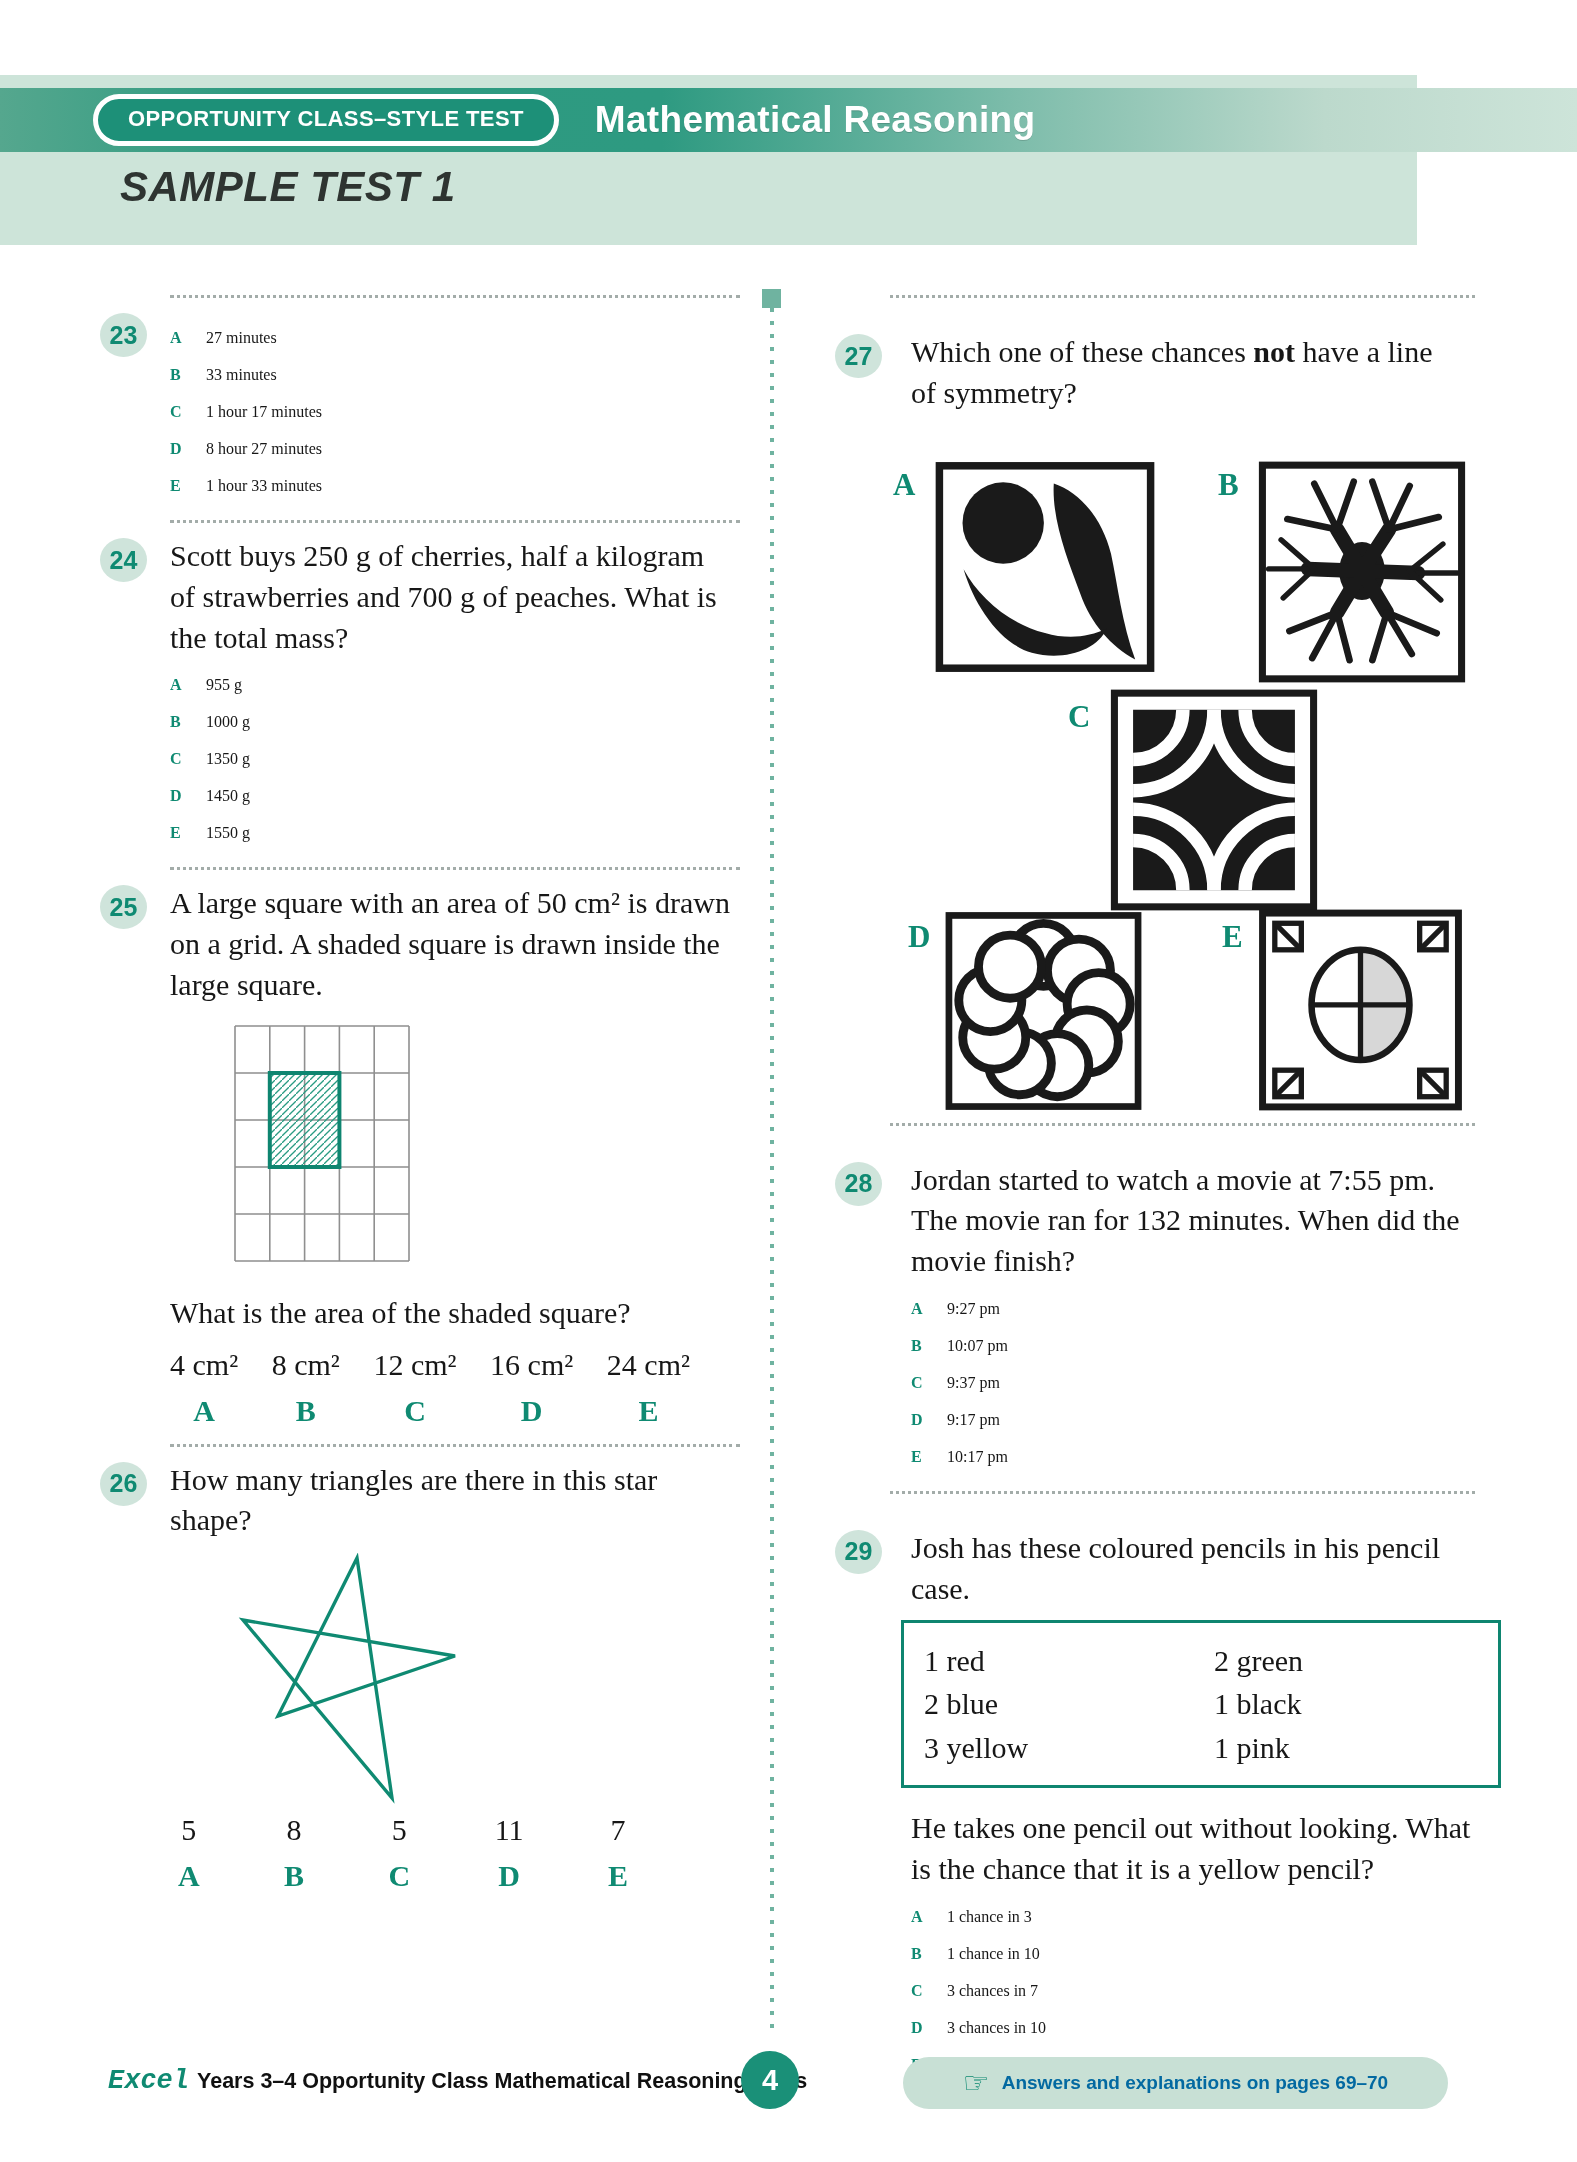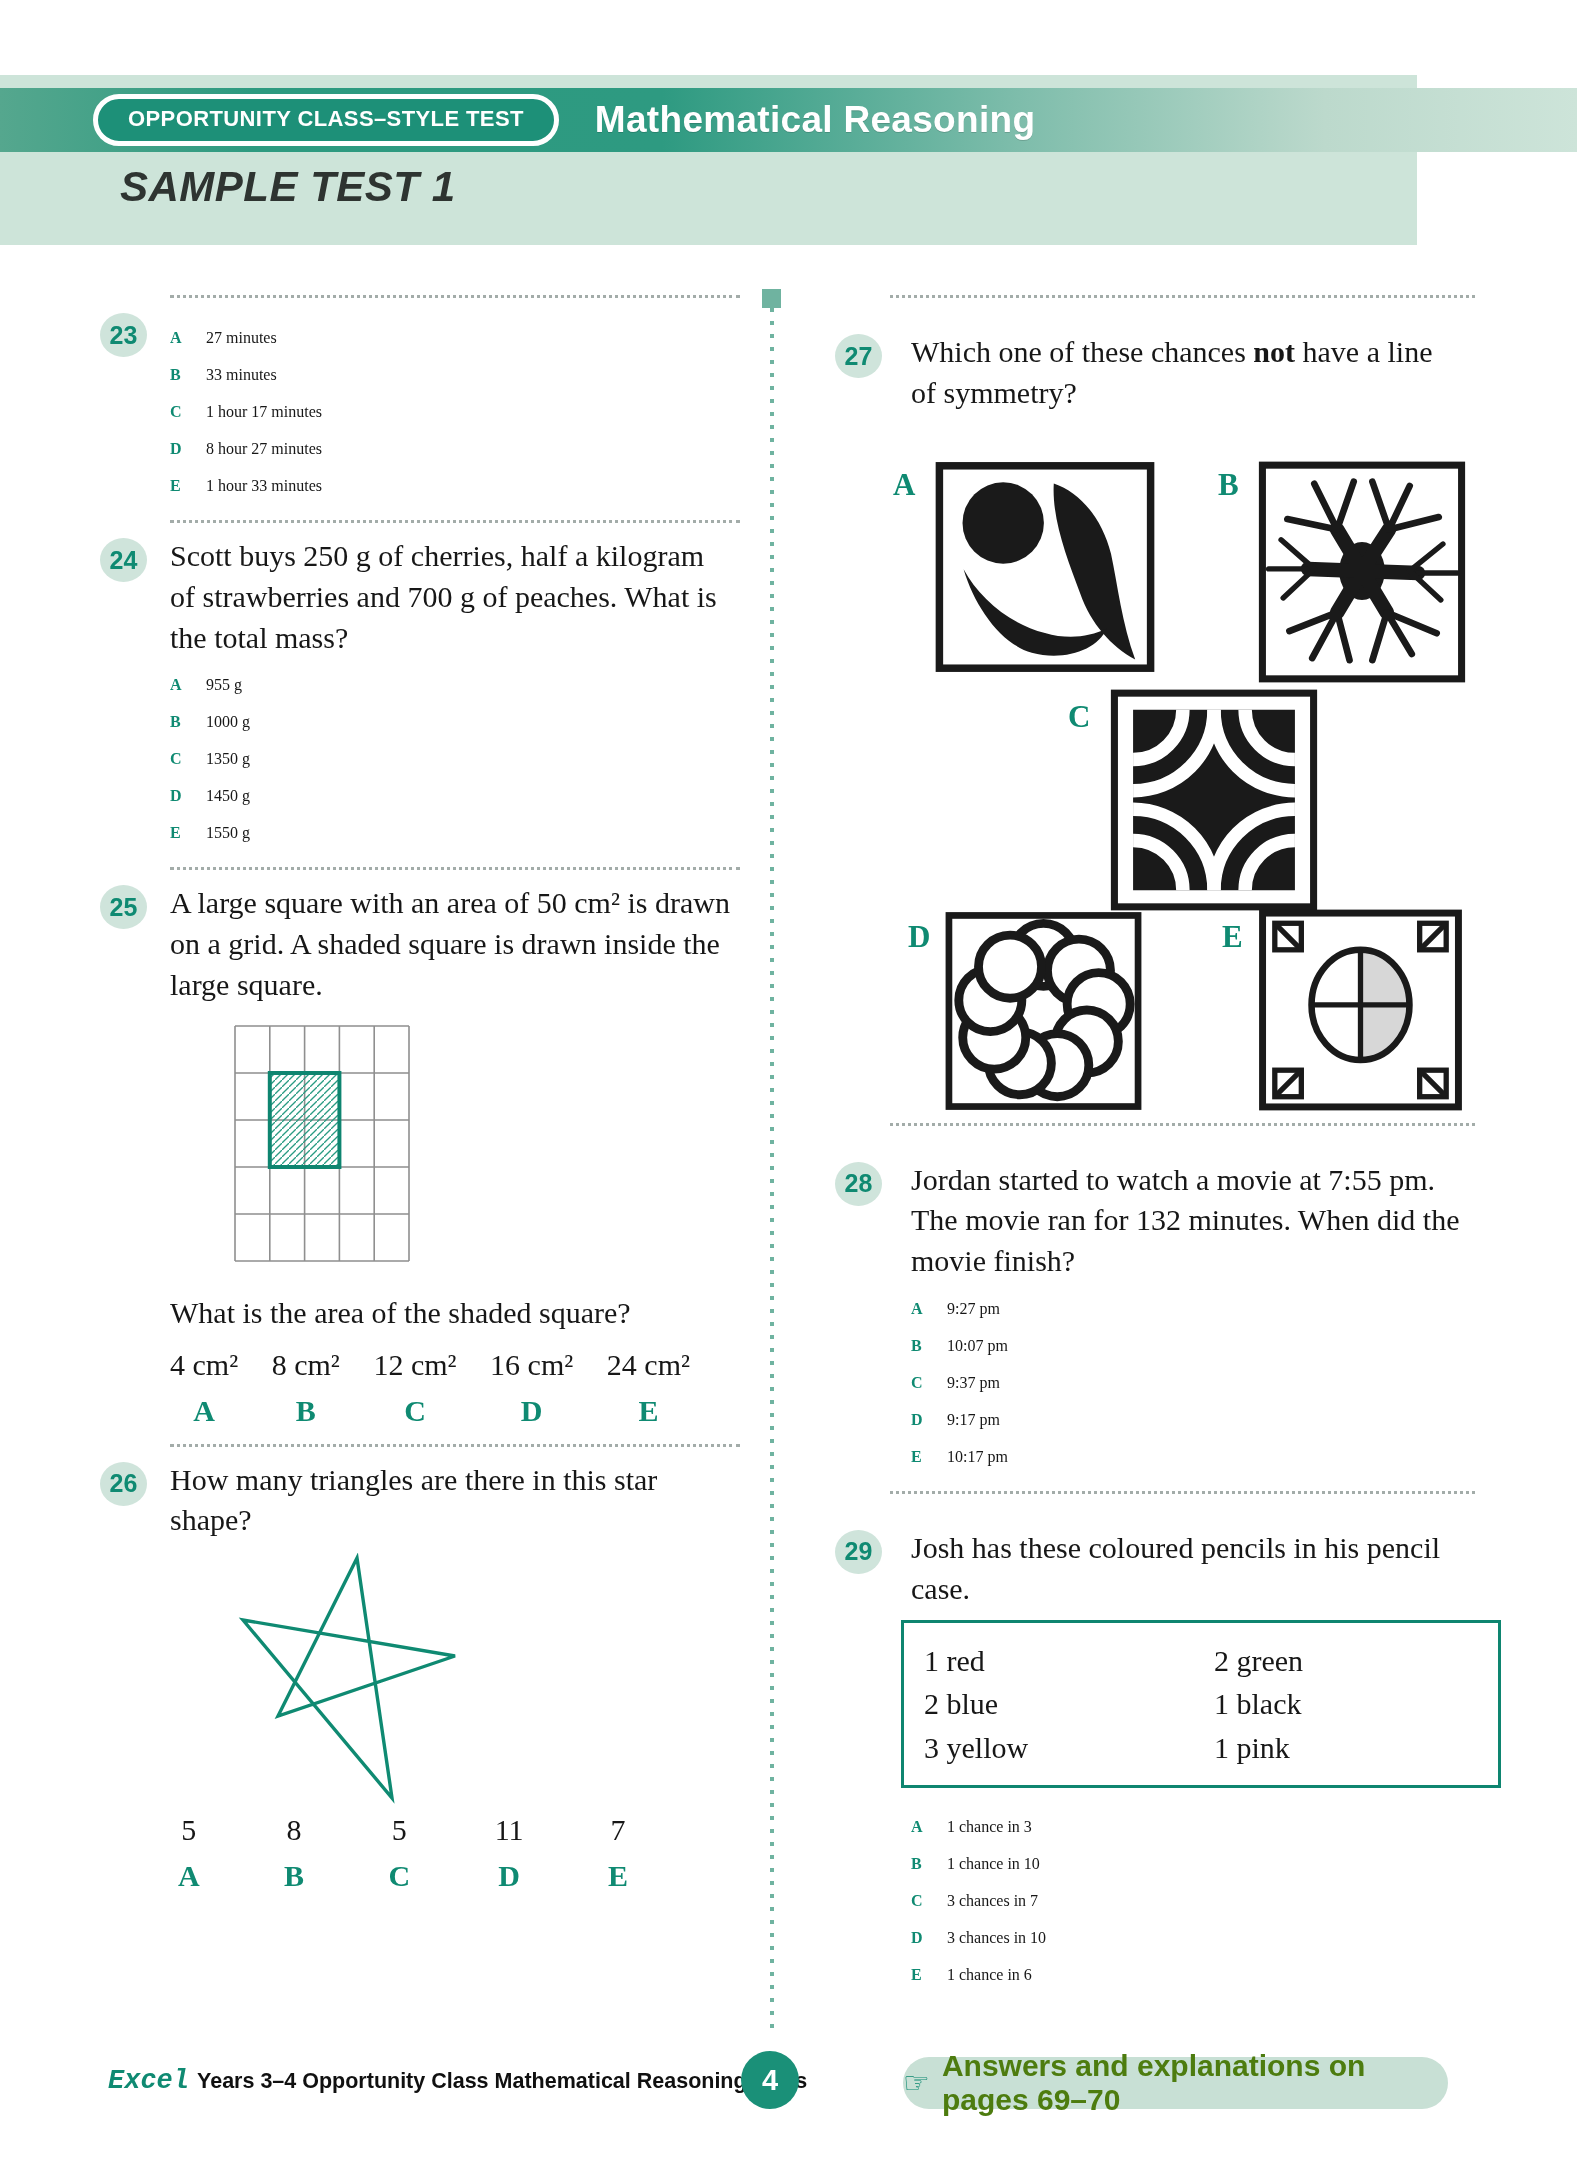--- a/index.html
+++ b/index.html
@@ -68,21 +68,21 @@
   
   .footer-left{position:absolute;left:108px;top:2066px;white-space:nowrap;}
   .brand{color:#0f8a72;font-family:Liberation Mono, monospace;font-weight:bold;font-style:italic;font-size:27px;}
   .series{font-family:"Liberation Sans",sans-serif;font-weight:bold;font-size:21.5px;color:#101010;margin-left:8px;}
   .page-circle{position:absolute;left:741px;top:2051px;width:58px;height:58px;border-radius:50%;
      background:#1a9078;color:#ffffff;font-family:"Liberation Sans",sans-serif;font-weight:bold;
      font-size:29px;display:flex;align-items:center;justify-content:center;}
   .answers-pill{position:absolute;left:903px;top:2057px;width:545px;height:52px;border-radius:26px;
      background:#c8e0d5;display:flex;align-items:center;justify-content:center;gap:12px;}
   .hand-icon{color:#0f8a72;font-size:30px;line-height:1;}
-  .answers-text{font-family:"Liberation Sans",sans-serif;font-weight:bold;font-size:30px;color:#4d7c0f;}
+  .answers-text{font-family:"Liberation Sans",sans-serif;font-weight:bold;font-size:19px;color:#0369a1;}
 </style>
 </head>
 <body>
 
 <div class="page">
 
   <div class="header-band">
     <div class="title-bar">
       <div class="badge-pill">OPPORTUNITY CLASS–STYLE TEST</div>
       <div class="main-title">Mathematical Reasoning</div>
@@ -370,20 +370,21 @@
             <div>1 red</div>
             <div>2 blue</div>
             <div>3 yellow</div>
           </div>
           <div class="pencil-col">
             <div>2 green</div>
             <div>1 black</div>
             <div>1 pink</div>
           </div>
         </div>
+        <div class="stem" style="max-width:570px;">He takes one pencil out without looking. What is the chance that it is a yellow pencil?</div>
         <div class="opts">
           <div class="optrow">
               <span class="optletter">A</span>
               <span class="opttext">1 chance in 3</span>
             </div>
           <div class="optrow">
               <span class="optletter">B</span>
               <span class="opttext">1 chance in 10</span>
             </div>
           <div class="optrow">

